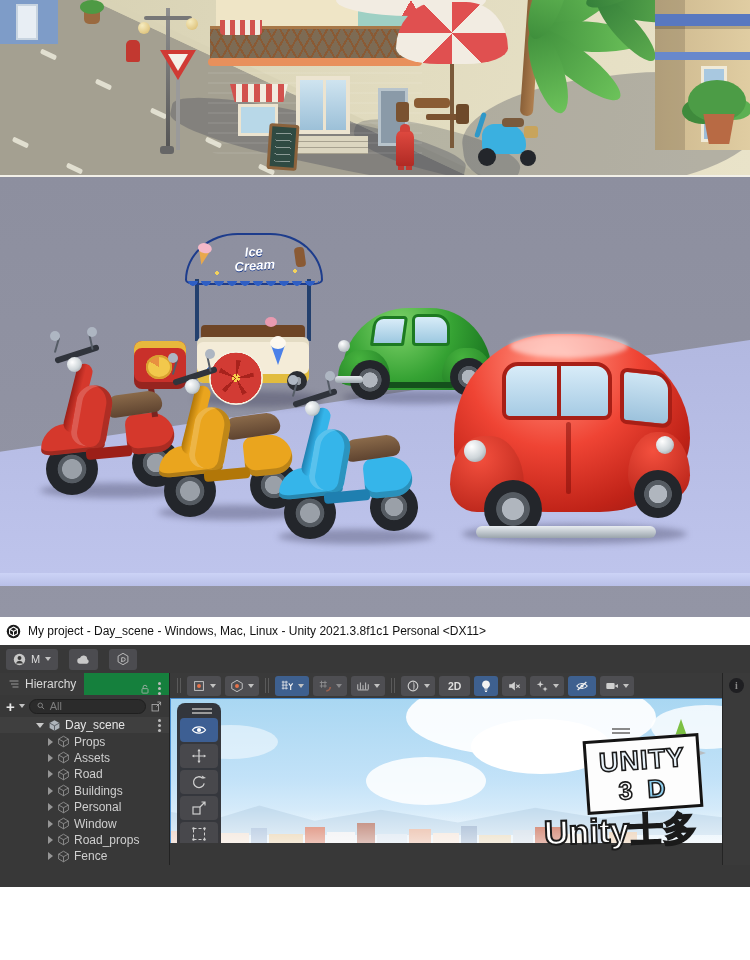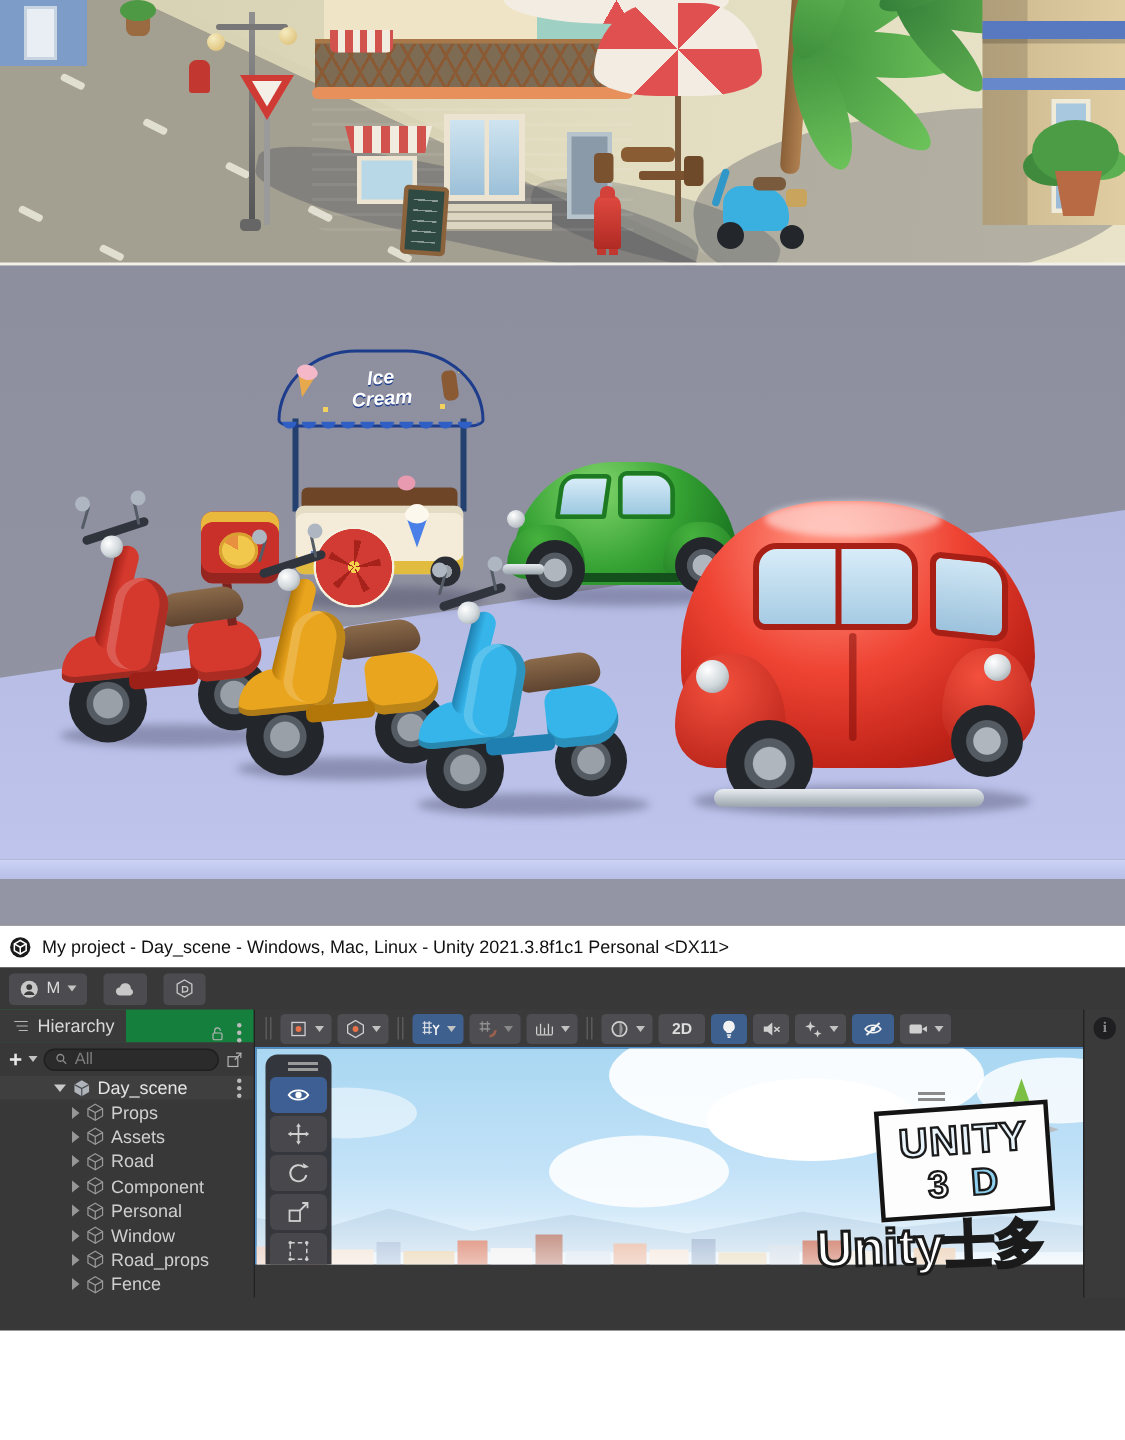--- a/index.html
+++ b/index.html
@@ -667,21 +667,21 @@
               <svg class="ic">
                 <use href="#i-cube"></use>
               </svg>
               <span class="lbl">Road</span>
             </div>
           <div class="hrow">
               <i class="tri"></i>
               <svg class="ic">
                 <use href="#i-cube"></use>
               </svg>
-              <span class="lbl">Component</span>
+              <span class="lbl">Buildings</span>
             </div>
           <div class="hrow">
               <i class="tri"></i>
               <svg class="ic">
                 <use href="#i-cube"></use>
               </svg>
               <span class="lbl">Personal</span>
             </div>
           <div class="hrow">
               <i class="tri"></i>

